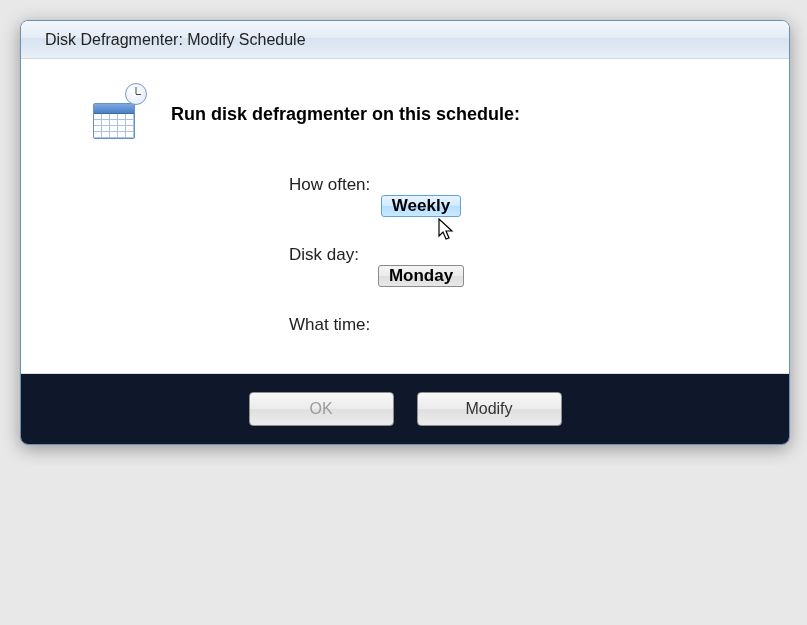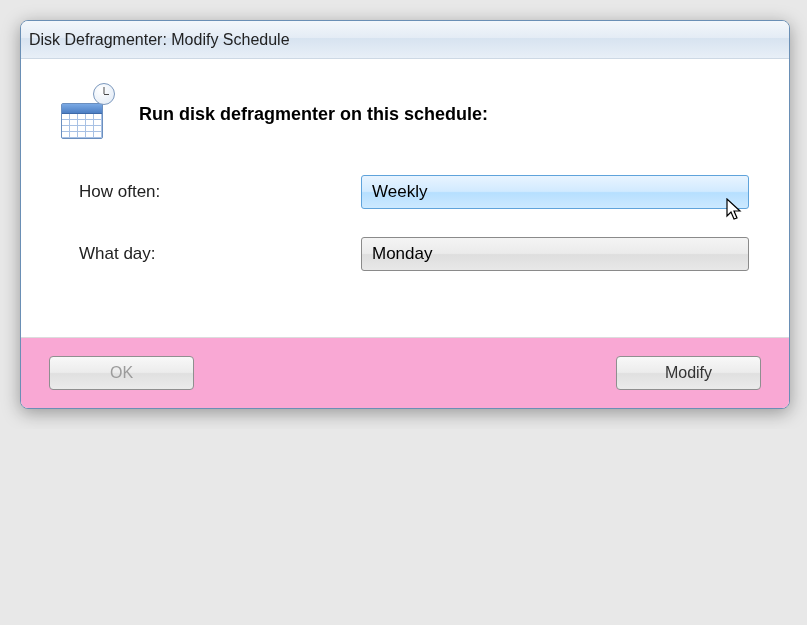--- a/index.html
+++ b/index.html
@@ -20,29 +20,30 @@
       box-shadow: 0 4px 18px rgba(0,0,0,0.35), 0 0 0 1px rgba(255,255,255,0.4) inset;
       overflow: hidden;
       position: relative;
     }
     .titlebar {
       height: 38px;
       background: linear-gradient(to bottom, #f3f7fb 0%, #e4ecf5 45%, #d7e3f0 46%, #e8eff7 100%);
       border-bottom: 1px solid #cdd8e4;
       display: flex;
       align-items: center;
-      padding: 0 8px;
+      padding: 0 24px;
     }
     .titlebar-text {
       font-size: 16px;
       color: #222;
     }
     .content {
       padding: 30px 40px 10px 40px;
       background: #fff;
+      margin-left: 32px;
     }
     .header-row {
       display: flex;
       align-items: center;
       gap: 28px;
       margin-bottom: 36px;
     }
     .cal-icon {
       width: 50px;
       height: 50px;
@@ -109,56 +110,58 @@
     }
     .heading-text {
       font-size: 18px;
       font-weight: bold;
       color: #000;
     }
     .form-row {
       display: flex;
       align-items: center;
       margin-bottom: 28px;
+      flex-direction: column;
     }
     .form-label {
       width: 300px;
       font-size: 17px;
       color: #222;
       padding-left: 18px;
     }
     .dropdown {
       flex: 1;
       height: 34px;
       border: 1px solid #8a8a8a;
       border-radius: 3px;
       display: flex;
       align-items: center;
-      padding: 8px 10px;
+      padding: 0 10px;
       font-size: 17px;
       color: #000;
       background: linear-gradient(to bottom, #f4f4f4 0%, #ebebeb 48%, #dedede 52%, #e8e8e8 100%);
       position: relative;
+      font-weight: bold;
     }
     .dropdown.highlight {
       background: linear-gradient(to bottom, #e8f4ff 0%, #d1eaff 48%, #b6dfff 52%, #cce9ff 100%);
       border-color: #5fa3db;
     }
     .cursor {
       position: absolute;
       right: 2px;
       top: 22px;
       pointer-events: none;
     }
     .footer {
-      background: #f9a8d4;
+      background: #0f172a;
       border-top: 1px solid #dcdcdc;
       padding: 18px 28px;
       display: flex;
-      justify-content: space-between;
+      justify-content: center;
       gap: 23px;
     }
     .btn {
       min-width: 145px;
       height: 34px;
       border: 1px solid #8f8f8f;
       border-radius: 4px;
       background: linear-gradient(to bottom, #f8f8f8 0%, #ececec 48%, #e0e0e0 52%, #ebebeb 100%);
       font-size: 16px;
       color: #333;
@@ -216,27 +219,28 @@
       <div class="form-label">How often:</div>
       <div class="dropdown highlight">
         <span>Weekly</span>
         <svg class="cursor" width="20" height="26" viewBox="0 0 20 26">
           <path d="M1 1 L1 18 L5 14 L8 21 L11 20 L8 13 L14 13 Z" fill="#fff" stroke="#000" stroke-width="1.2"></path>
         </svg>
       </div>
     </div>
 
     <div class="form-row">
-      <div class="form-label">What day:</div>
+      <div class="form-label">Disk day:</div>
       <div class="dropdown">
         <span>Monday</span>
       </div>
     </div>
 
     <div class="form-row">
+      <div class="form-label">What time:</div>
     </div>
   </div>
 
   <div class="footer">
     <div class="btn disabled">OK</div>
     <div class="btn">Modify</div>
   </div>
 </div>
 
 </body></html>

